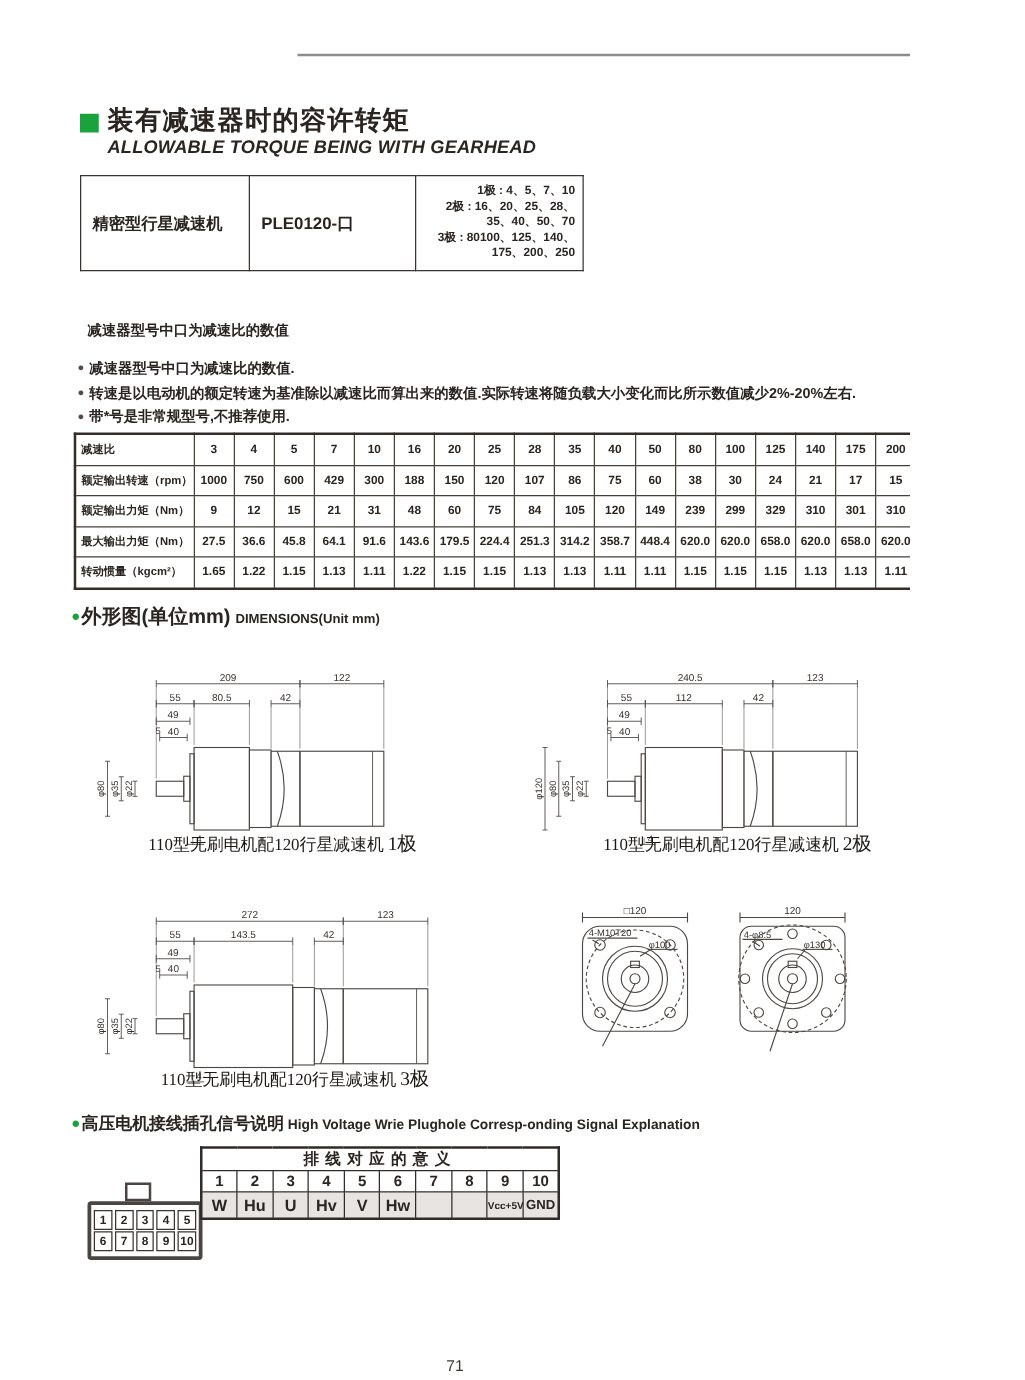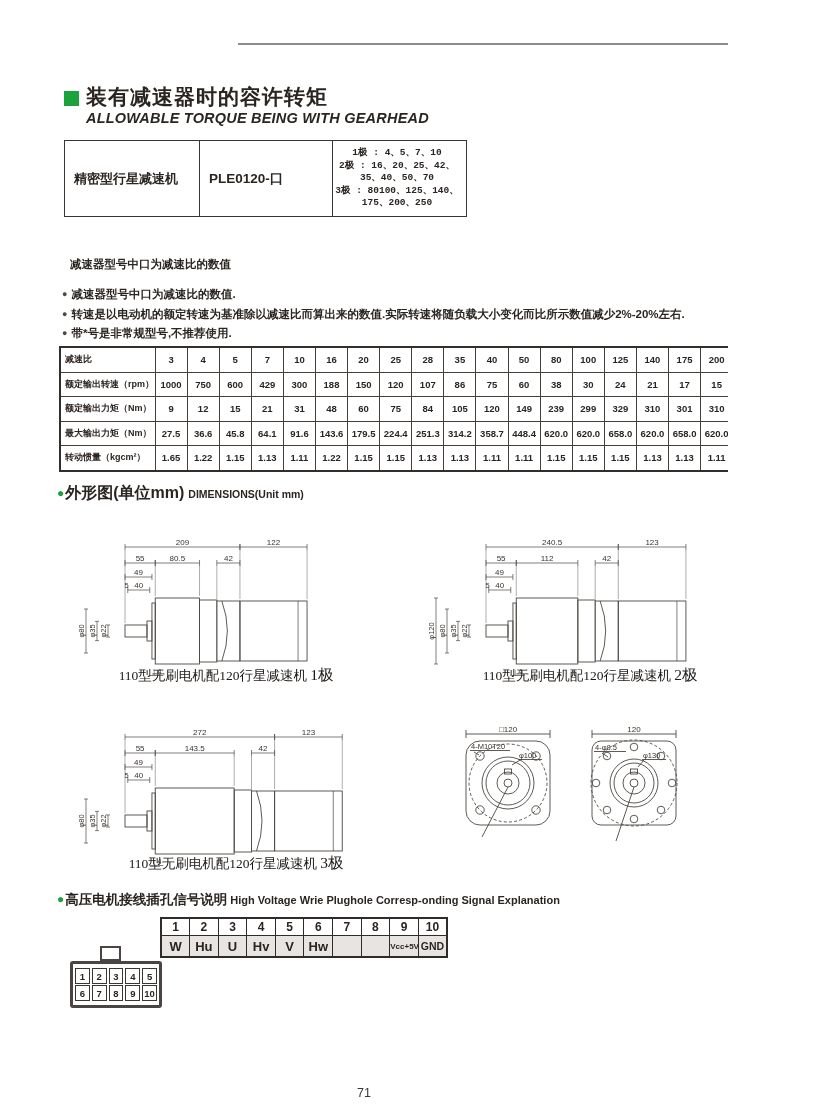--- a/index.html
+++ b/index.html
@@ -16,21 +16,21 @@
   
   table{border-collapse:collapse;}
   .gh-table{position:absolute;left:64px;top:99px;width:402px;table-layout:fixed;}
   .gh-table td,.gh-table th{border:1.6px solid #3a3531;vertical-align:middle;}
   .gh-table .hrow{height:38px;background:#ece9e6;}
   .gh-table th{font-size:12.5px;font-weight:bold;text-align:left;padding-left:9px;}
   .gh-table th.r{text-align:right;padding-right:9px;}
   .gh-table .brow{height:76px;background:#fff;}
   .gh-cell-type{font-size:13px;font-weight:bold;padding-left:9px;}
   .gh-cell-model{font-size:13.5px;font-weight:bold;padding-left:9px;}
-  .gh-cell-ratio{font-size:9.5px;font-weight:bold;text-align:center;padding-right:6px;line-height:12.5px;font-family:Liberation Mono, monospace;}
+  .gh-cell-ratio{font-size:9.5px;font-weight:bold;text-align:right;padding-right:6px;line-height:12.5px;}
   .gh-footnote{position:absolute;left:70px;top:216px;font-size:11.5px;font-weight:bold;}
 
   
   .notes{position:absolute;left:62px;top:246px;font-size:11.5px;font-weight:bold;}
   .note{margin-bottom:4.5px;white-space:nowrap;}
   .note .b{color:#4d4a47;font-size:9px;margin-right:4px;vertical-align:1px;}
 
   
   .spec{position:absolute;left:59px;top:305px;width:707px;table-layout:fixed;
         border:2.2px solid #332e2a;}
@@ -93,21 +93,21 @@
         <col style="width:133px">
         <col style="width:134px">
       </colgroup>
     <tbody>
     <tr class="brow">
       <td class="gh-cell-type">精密型行星减速机</td>
       <td class="gh-cell-model">PLE0120-口</td>
       <td class="gh-cell-ratio">
 
       <div>1极 : 4、5、7、10</div>
-            <div>2极 : 16、20、25、42、</div>
+            <div>2极 : 16、20、25、28、</div>
             <div>35、40、50、70</div>
             <div>3极 : 80100、125、140、</div>
             <div>175、200、250</div>
           </td>
     </tr>
   </tbody>
     </table>
   <div class="gh-footnote">减速器型号中口为减速比的数值</div>
 
   <div class="notes">
@@ -560,20 +560,23 @@
         <col>
         <col>
         <col>
         <col>
         <col>
         <col>
         <col>
         <col>
       </colgroup>
     <tbody>
+        <tr class="wt-title">
+      <td colspan="10">排线对应的意义</td>
+    </tr>
     <tr class="wt-pins">
 
     <td>1</td>
           <td>2</td>
           <td>3</td>
           <td>4</td>
           <td>5</td>
           <td>6</td>
           <td>7</td>
           <td>8</td>

